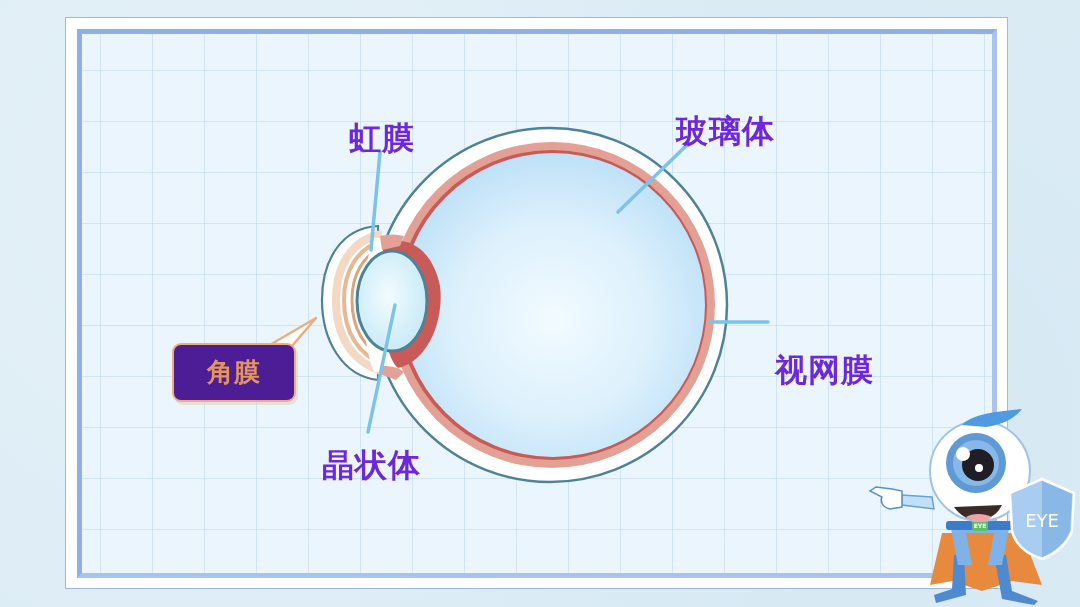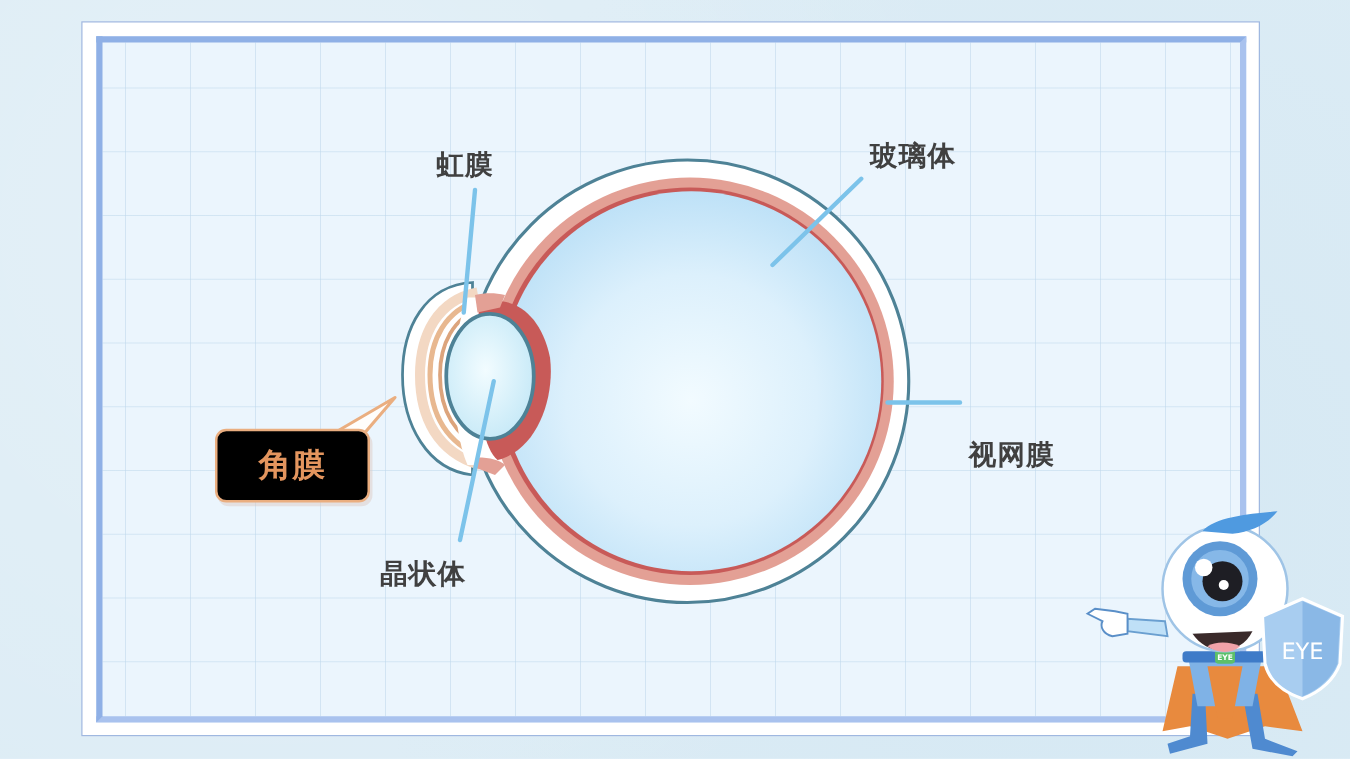--- a/index.html
+++ b/index.html
@@ -25,26 +25,26 @@
     border-right:5px solid #a9c2ee; border-bottom:5px solid #a9c2ee;
     background-color:#ebf5fd;
     background-image:
       linear-gradient(to right, rgba(190,215,235,0.55) 1px, transparent 1px),
       linear-gradient(to bottom, rgba(190,215,235,0.55) 1px, transparent 1px);
     background-size:52px 51px;
     background-position:18px 36px;
   }
   svg.diagram { position:absolute; left:0; top:0; }
   .label {
-    position:absolute; color:#404040; font-weight:bold; font-size:22px;
+    position:absolute; color:#6d28d9; font-weight:bold; font-size:32px;
     letter-spacing:1px; white-space:nowrap;
   }
   .callout {
     position:absolute; left:172px; top:343px; width:124px; height:59px;
-    box-sizing:border-box; background:#000000;
+    box-sizing:border-box; background:#4c1d95;
     border:2.5px solid #eaae80; border-radius:9px;
     box-shadow:2px 3px 0 rgba(220,200,190,0.45);
     display:flex; align-items:center; justify-content:center;
   }
   .callout span { color:#e3955e; font-weight:bold; font-size:26px; letter-spacing:1px; }
   .mascot { position:absolute; left:862px; top:405px; }
 </style>
 </head>
 <body>
 
@@ -93,23 +93,23 @@
     <line x1="380" y1="152" x2="371" y2="250"></line>
     <line x1="689" y1="143" x2="618" y2="212"></line>
     <line x1="710" y1="322" x2="768" y2="322"></line>
     <line x1="395" y1="305" x2="368" y2="432"></line>
   </g>
 
   <path d="M 316 318 L 268 346 L 292 346 Z" fill="#fffdfb" stroke="#eaae80" stroke-width="2.5" stroke-linejoin="round"></path>
 </svg>
 
 <div class="label" style="left:349px;top:117px;">虹膜</div>
-<div class="label" style="left:696px;top:110px;">玻璃体</div>
+<div class="label" style="left:676px;top:110px;">玻璃体</div>
 <div class="label" style="left:775px;top:305px;margin-top:44px;">视网膜</div>
-<div class="label" style="left:304px;top:444px;">晶状体</div>
+<div class="label" style="left:322px;top:444px;">晶状体</div>
 
 <div class="callout">
   <span>角膜</span>
 </div>
 
 <svg class="mascot" width="218" height="202" viewBox="0 0 218 202">
 
   <path d="M 80 128 L 160 128 L 180 180 L 150 176 L 120 186 L 90 176 L 68 180 Z" fill="#e88a3e"></path>
 
   <path d="M 92 150 L 102 150 L 104 190 L 74 198 L 72 190 L 90 184 Z" fill="#4f8ad0"></path>

